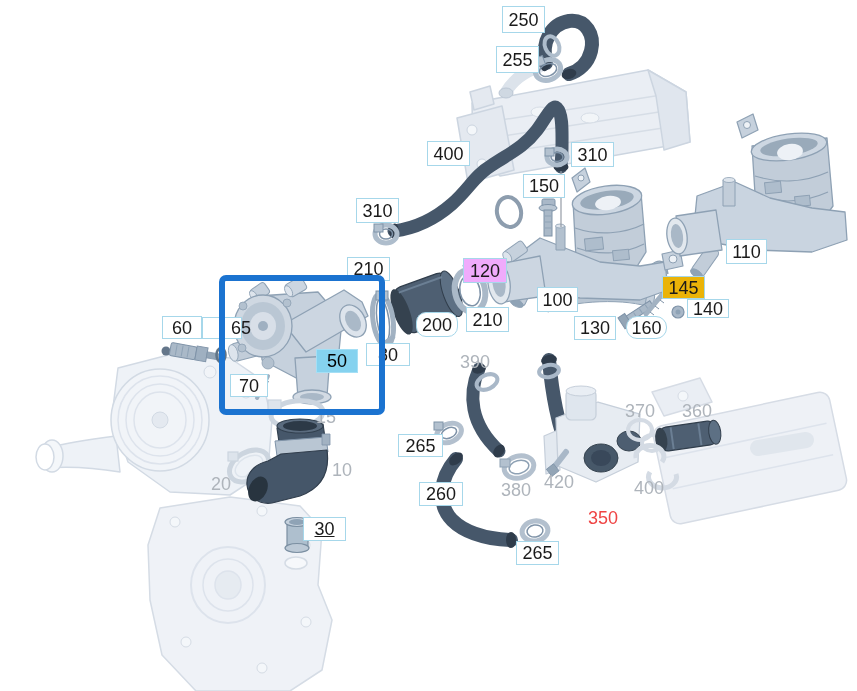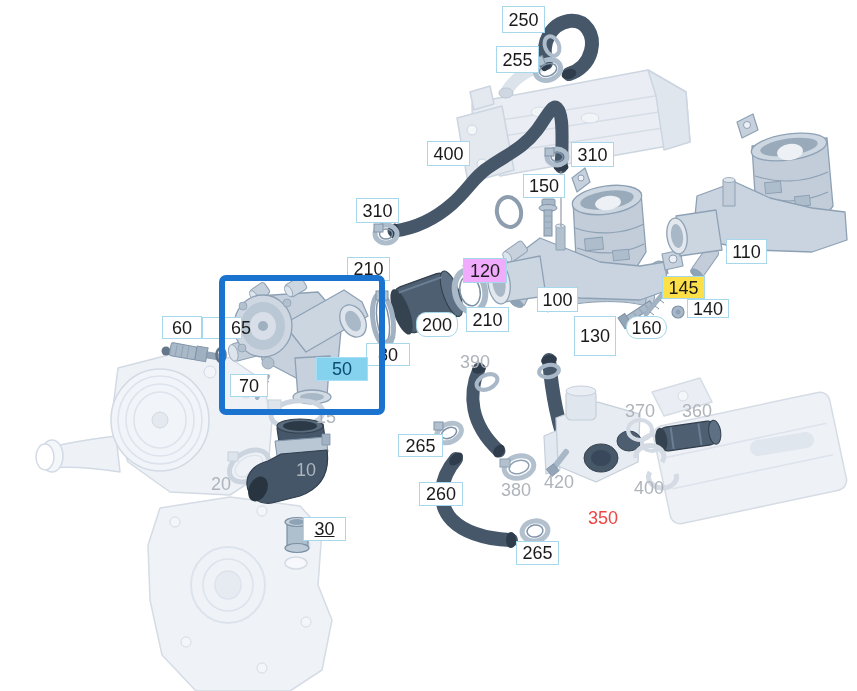--- a/index.html
+++ b/index.html
@@ -367,36 +367,36 @@
       <div class="callout boxed" style="left: 496px; top: 46px; width: 43px; height: 27px; color: rgb(26, 26, 26); background: rgb(255, 255, 255); border-color: rgb(166, 215, 234);">255</div>
       <div class="callout boxed" style="left: 427px; top: 141px; width: 43px; height: 25px; color: rgb(26, 26, 26); background: rgb(255, 255, 255); border-color: rgb(166, 215, 234);">400</div>
       <div class="callout boxed" style="left: 571px; top: 142px; width: 43px; height: 25px; color: rgb(26, 26, 26); background: rgb(255, 255, 255); border-color: rgb(166, 215, 234);">310</div>
       <div class="callout boxed" style="left: 356px; top: 198px; width: 43px; height: 25px; color: rgb(26, 26, 26); background: rgb(255, 255, 255); border-color: rgb(166, 215, 234);">310</div>
       <div class="callout boxed" style="left: 523px; top: 174px; width: 42px; height: 24px; color: rgb(26, 26, 26); background: rgb(255, 255, 255); border-color: rgb(166, 215, 234);">150</div>
       <div class="callout boxed" style="left: 463px; top: 221px; width: 44px; height: 25px; color: rgb(26, 26, 26); background: #f0abfc; border-color: rgb(166, 215, 234); margin-top: 37px;">120</div>
       <div class="callout boxed" style="left: 347px; top: 257px; width: 43px; height: 24px; color: rgb(26, 26, 26); background: rgb(255, 255, 255); border-color: rgb(166, 215, 234);">210</div>
       <div class="callout boxed" style="left: 416px; top: 312px; width: 42px; height: 25px; color: rgb(26, 26, 26); background: rgb(255, 255, 255); border-color: rgb(166, 215, 234); border-radius: 10px;">200</div>
       <div class="callout boxed" style="left: 466px; top: 307px; width: 43px; height: 25px; color: rgb(26, 26, 26); background: rgb(255, 255, 255); border-color: rgb(166, 215, 234);">210</div>
       <div class="callout boxed" style="left: 537px; top: 287px; width: 41px; height: 25px; color: rgb(26, 26, 26); background: rgb(255, 255, 255); border-color: rgb(166, 215, 234);">100</div>
-      <div class="callout boxed" style="left: 574px; top: 316px; width: 42px; height: 40px; color: rgb(26, 26, 26); background: rgb(255, 255, 255); border-color: rgb(166, 215, 234);">130</div>
+      <div class="callout boxed" style="left: 574px; top: 316px; width: 42px; height: 24px; color: rgb(26, 26, 26); background: rgb(255, 255, 255); border-color: rgb(166, 215, 234);">130</div>
       <div class="callout boxed" style="left: 626px; top: 316px; width: 41px; height: 23px; color: rgb(26, 26, 26); background: rgb(255, 255, 255); border-color: rgb(166, 215, 234); border-radius: 11px;">160</div>
-      <div class="callout boxed" style="left: 662px; top: 276px; width: 43px; height: 23px; color: rgb(26, 26, 26); background: #fde047; border-color: rgb(166, 215, 234);">145</div>
+      <div class="callout boxed" style="left: 662px; top: 276px; width: 43px; height: 23px; color: rgb(26, 26, 26); background: #eab308; border-color: rgb(166, 215, 234);">145</div>
       <div class="callout boxed" style="left: 687px; top: 299px; width: 42px; height: 19px; color: rgb(26, 26, 26); background: rgb(255, 255, 255); border-color: rgb(166, 215, 234);">140</div>
       <div class="callout boxed" style="left: 726px; top: 239px; width: 41px; height: 25px; color: rgb(26, 26, 26); background: rgb(255, 255, 255); border-color: rgb(166, 215, 234);">110</div>
       <div class="callout boxed" style="left: 162px; top: 316px; width: 40px; height: 23px; color: rgb(26, 26, 26); background: rgb(255, 255, 255); border-color: rgb(166, 215, 234);">60</div>
       <div class="callout boxed" style="left: 202px; top: 317px; width: 40px; height: 22px; color: rgb(26, 26, 26); background: rgb(255, 255, 255); border-color: rgb(166, 215, 234); padding-left: 38px;">65</div>
       <div class="callout boxed" style="left: 230px; top: 374px; width: 38px; height: 23px; color: rgb(26, 26, 26); background: rgb(255, 255, 255); border-color: rgb(166, 215, 234);">70</div>
       <div class="callout boxed" style="left: 366px; top: 343px; width: 44px; height: 23px; color: rgb(26, 26, 26); background: rgb(255, 255, 255); border-color: rgb(166, 215, 234);">80</div>
-      <div class="callout highlight" style="left: 316px; top: 349px; width: 52px; height: 24px; color: #0c4a6e; background: rgb(133, 210, 239); border-color: rgb(165, 223, 245); margin-top: 8px;">50</div>
+      <div class="callout highlight" style="left: 316px; top: 349px; width: 42px; height: 24px; color: #000000; background: rgb(133, 210, 239); border-color: rgb(165, 223, 245);">50</div>
       <div class="callout boxed" style="left: 303px; top: 517px; width: 43px; height: 24px; color: rgb(26, 26, 26); background: rgb(255, 255, 255); border-color: rgb(166, 215, 234); text-decoration: underline;">30</div>
       <div class="callout boxed" style="left: 398px; top: 434px; width: 45px; height: 23px; color: rgb(26, 26, 26); background: rgb(255, 255, 255); border-color: rgb(166, 215, 234);">265</div>
       <div class="callout boxed" style="left: 419px; top: 482px; width: 44px; height: 24px; color: rgb(26, 26, 26); background: rgb(255, 255, 255); border-color: rgb(166, 215, 234);">260</div>
       <div class="callout boxed" style="left: 516px; top: 541px; width: 43px; height: 24px; color: rgb(26, 26, 26); background: rgb(255, 255, 255); border-color: rgb(166, 215, 234);">265</div>
       <div class="callout muted" style="left: 316px; top: 408px; color: rgb(174, 180, 187);">15</div>
-      <div class="callout muted" style="left: 296px; top: 461px; color: rgb(174, 180, 187);">10</div>
+      <div class="callout muted" style="left: 332px; top: 461px; color: rgb(174, 180, 187);">10</div>
       <div class="callout muted" style="left: 211px; top: 475px; color: rgb(174, 180, 187);">20</div>
       <div class="callout muted" style="left: 460px; top: 353px; color: rgb(174, 180, 187);">390</div>
       <div class="callout muted" style="left: 501px; top: 481px; color: rgb(174, 180, 187);">380</div>
       <div class="callout muted" style="left: 544px; top: 473px; color: rgb(174, 180, 187);">420</div>
       <div class="callout muted" style="left: 588px; top: 509px; color: #ef4444;">350</div>
       <div class="callout muted" style="left: 634px; top: 479px; color: rgb(174, 180, 187);">400</div>
       <div class="callout muted" style="left: 625px; top: 402px; color: rgb(174, 180, 187);">370</div>
       <div class="callout muted" style="left: 682px; top: 402px; color: rgb(174, 180, 187);">360</div>
     </div>
   <div class="selection-box" style="left: 219px; top: 275px; width: 166px; height: 140px; border-color: rgb(27, 115, 208);"></div>

